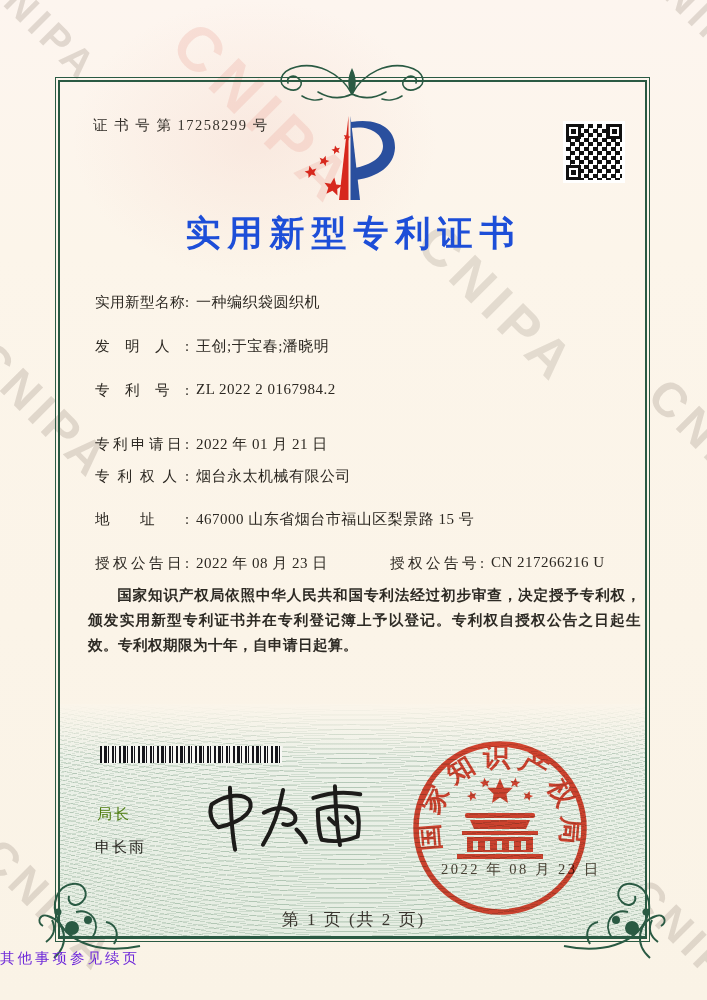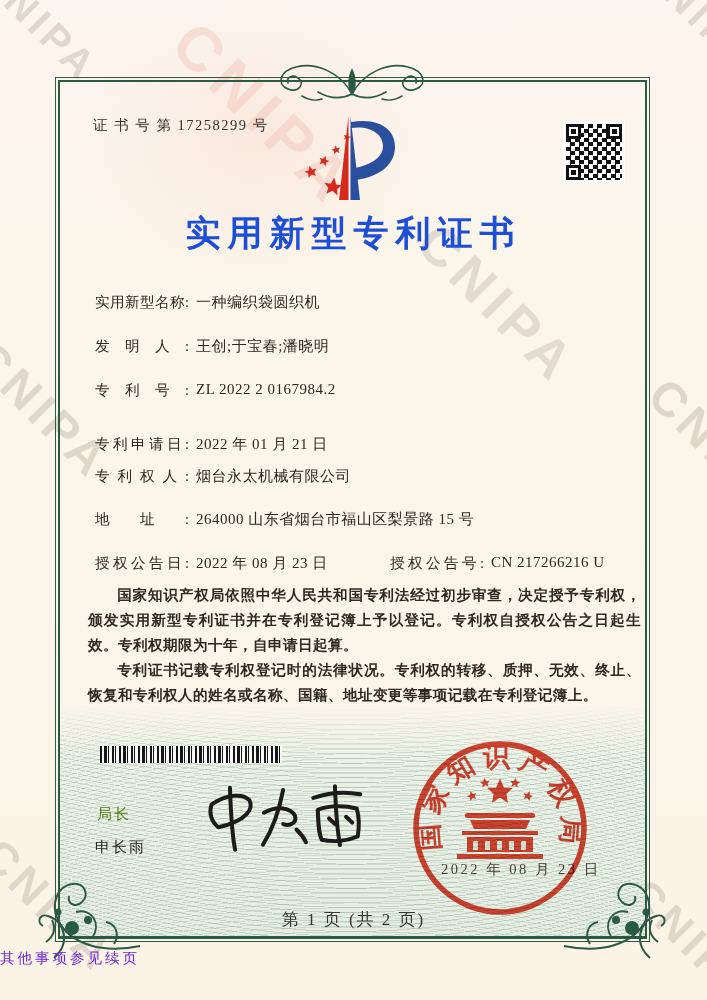--- a/index.html
+++ b/index.html
@@ -167,30 +167,29 @@
 <div class="field fr3">
   <span class="flabel">专利号:</span><span class="fvalue">ZL 2022 2 0167984.2</span>
 </div>
 <div class="field fr4">
   <span class="flabel">专利申请日:</span><span class="fvalue">2022 年 01 月 21 日</span>
 </div>
 <div class="field fr5">
   <span class="flabel">专利权人:</span><span class="fvalue">烟台永太机械有限公司</span>
 </div>
 <div class="field fr6">
-  <span class="flabel">地址:</span><span class="fvalue">264000 山东省烟台市福山区梨景路 15 号</span>
+  <span class="flabel">地址:</span><span class="fvalue">467000 山东省烟台市福山区梨景路 15 号</span>
 </div>
 <div class="field fr7">
   <span class="flabel">授权公告日:</span><span class="fvalue">2022 年 08 月 23 日</span>
   <span class="flabel2">授权公告号:</span><span class="fvalue2">CN 217266216 U</span>
 </div>
 
 <div class="abs body-text">
   <p>国家知识产权局依照中华人民共和国专利法经过初步审查，决定授予专利权，颁发实用新型专利证书并在专利登记簿上予以登记。专利权自授权公告之日起生效。专利权期限为十年，自申请日起算。</p>
-  <p>专利证书记载专利权登记时的法律状况。专利权的转移、质押、无效、终止、恢复和专利权人的姓名或名称、国籍、地址变更等事项记载在专利登记簿上。</p>
 </div>
 
 <div class="abs barcode"></div>
 
 <div class="abs director-title">局长</div>
 <div class="abs director-name">申长雨</div>
 
 <svg class="abs signature" width="172" height="78" viewBox="0 0 172 78">
   <g fill="none" stroke="#1d1c1a" stroke-width="4" stroke-linecap="round" stroke-linejoin="round">
     <path d="M14 24 C30 14 46 14 52 21 C56 29 50 41 20 47 C13 41 11 32 14 24 Z"></path>

